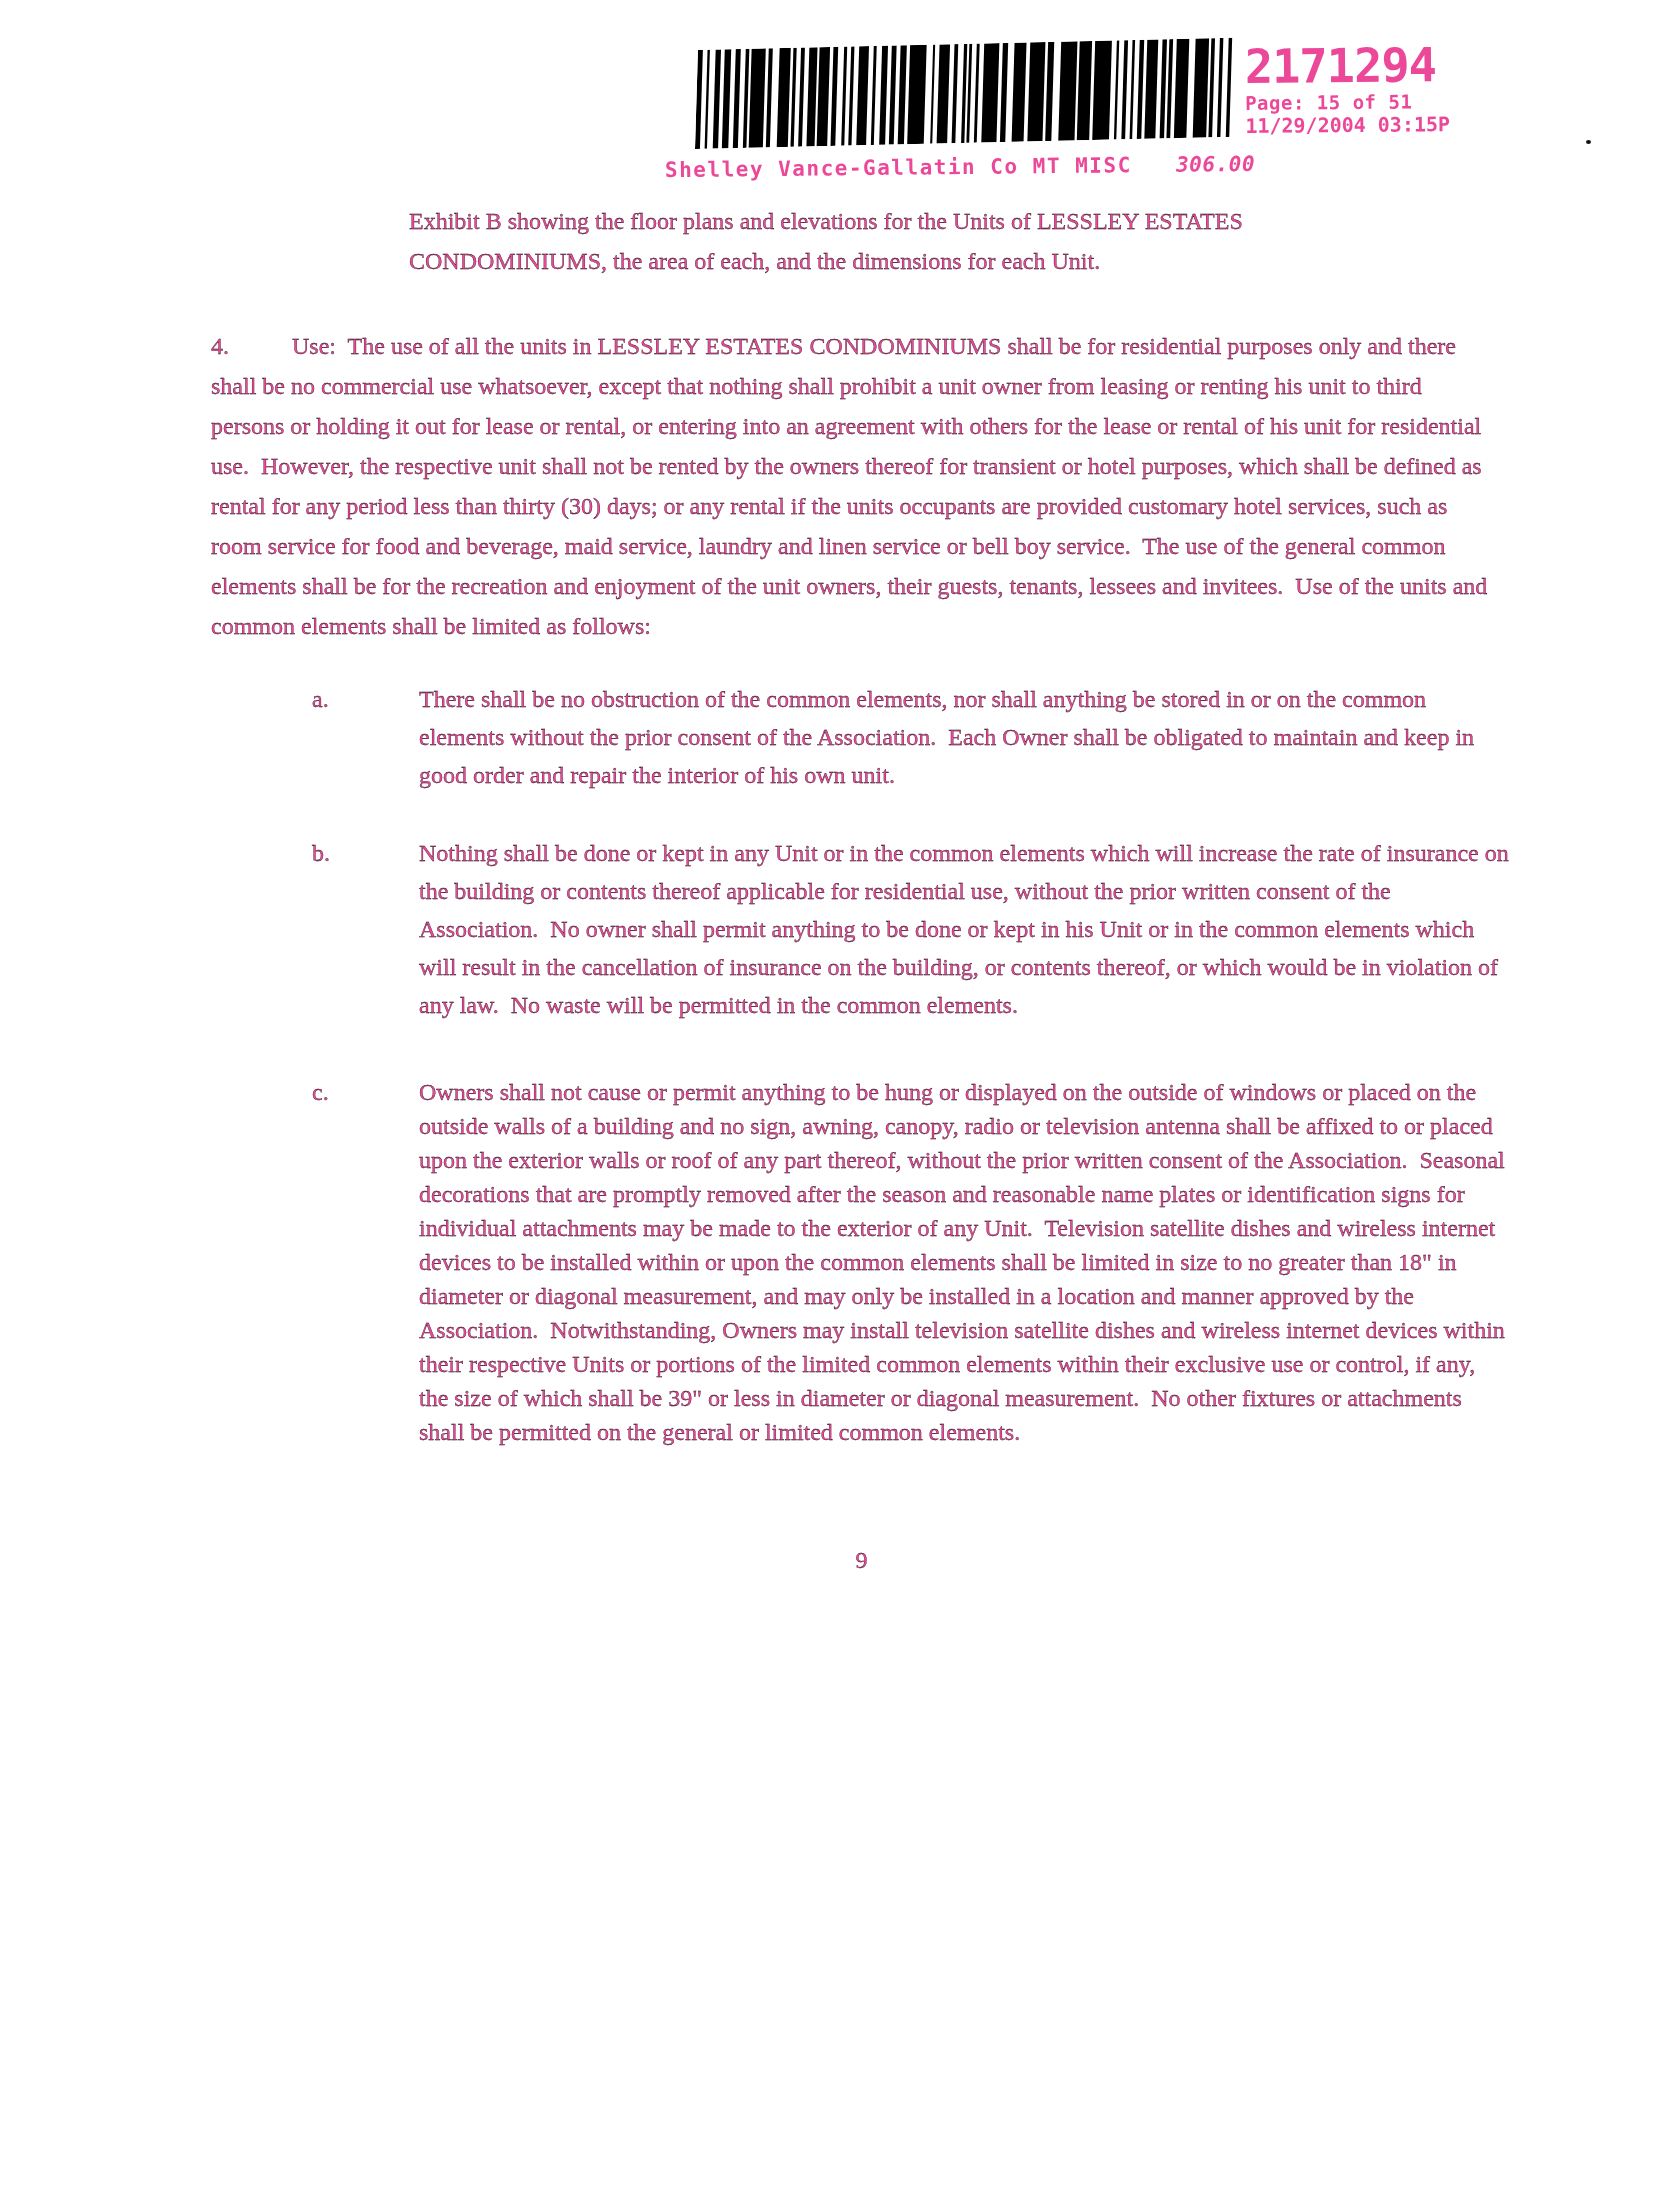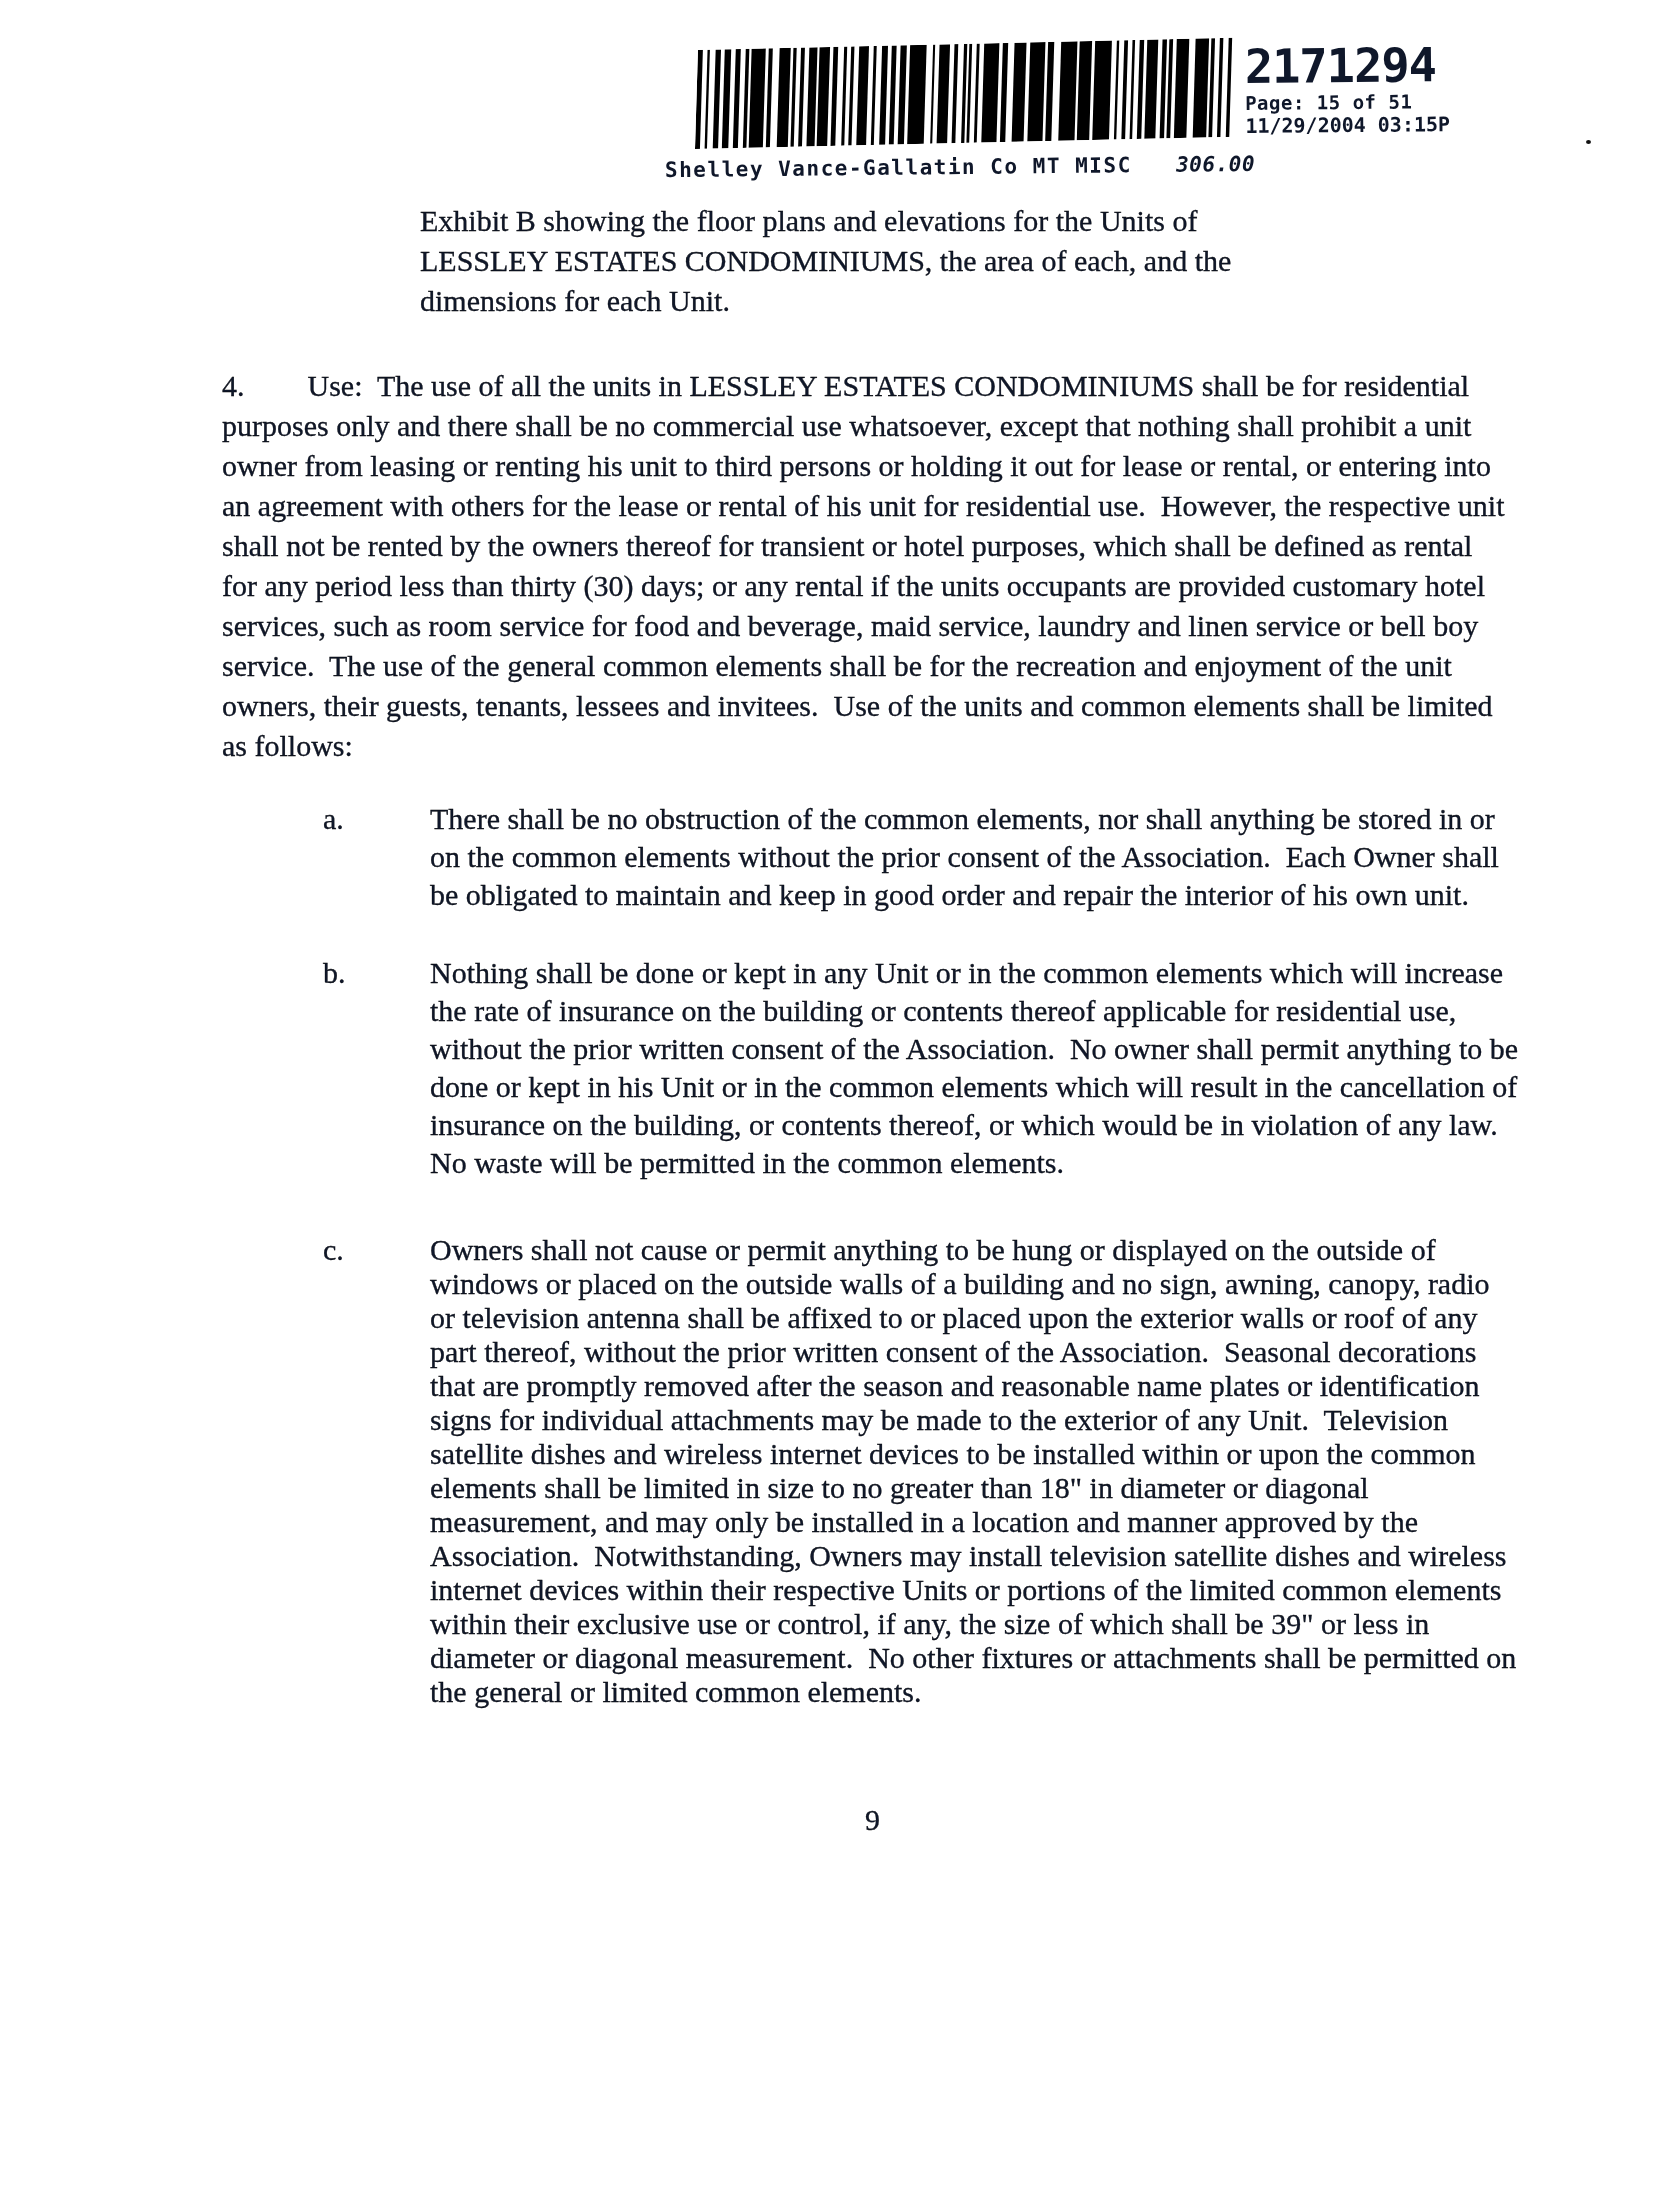--- a/index.html
+++ b/index.html
@@ -1,21 +1,21 @@
 <!DOCTYPE html>
 <html><head>
 <meta charset="utf-8">
 <style>
   html, body { margin: 0; padding: 0; background: #ffffff; }
   .sheet {
     position: relative;
     width: 1679px;
     height: 2186px;
     background: #ffffff;
-    color: #0f172a;
+    color: #ec4899;
     font-family: "Liberation Serif", serif;
     overflow: hidden;
   }
   
   .barcode {
     position: absolute;
     left: 695px; top: 50px;
     width: 543px; height: 99px;
     transform: rotate(-1.3deg) skewX(-3deg);
     transform-origin: left bottom;
@@ -65,23 +65,23 @@
   .speck {
     position: absolute;
     left: 1586px; top: 140px;
     width: 5px; height: 4px;
     background: #111;
     border-radius: 50%;
   }
   
   .content {
     position: absolute;
-    left: 222px; top: 201px;
+    left: 211px; top: 201px;
     width: 1285px;
-    font-size: 30px;
+    font-size: 24px;
     line-height: 40px;
     -webkit-text-stroke: 0.3px #000;
   }
   .exhibit {
     margin: 0 0 0 198px;
     width: 896px;
   }
   .sec {
     margin: 45px 0 0 0;
     width: 1285px;

